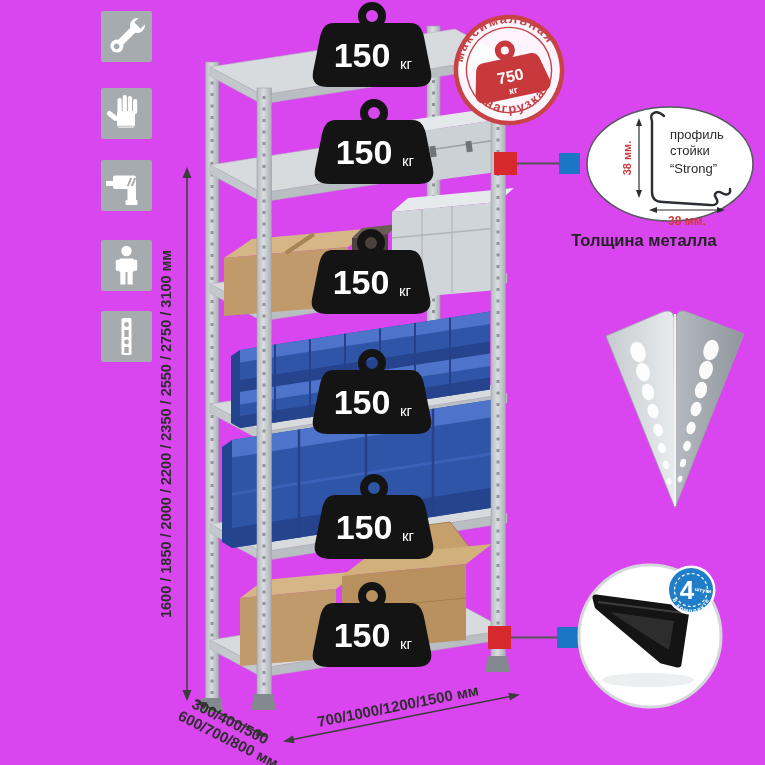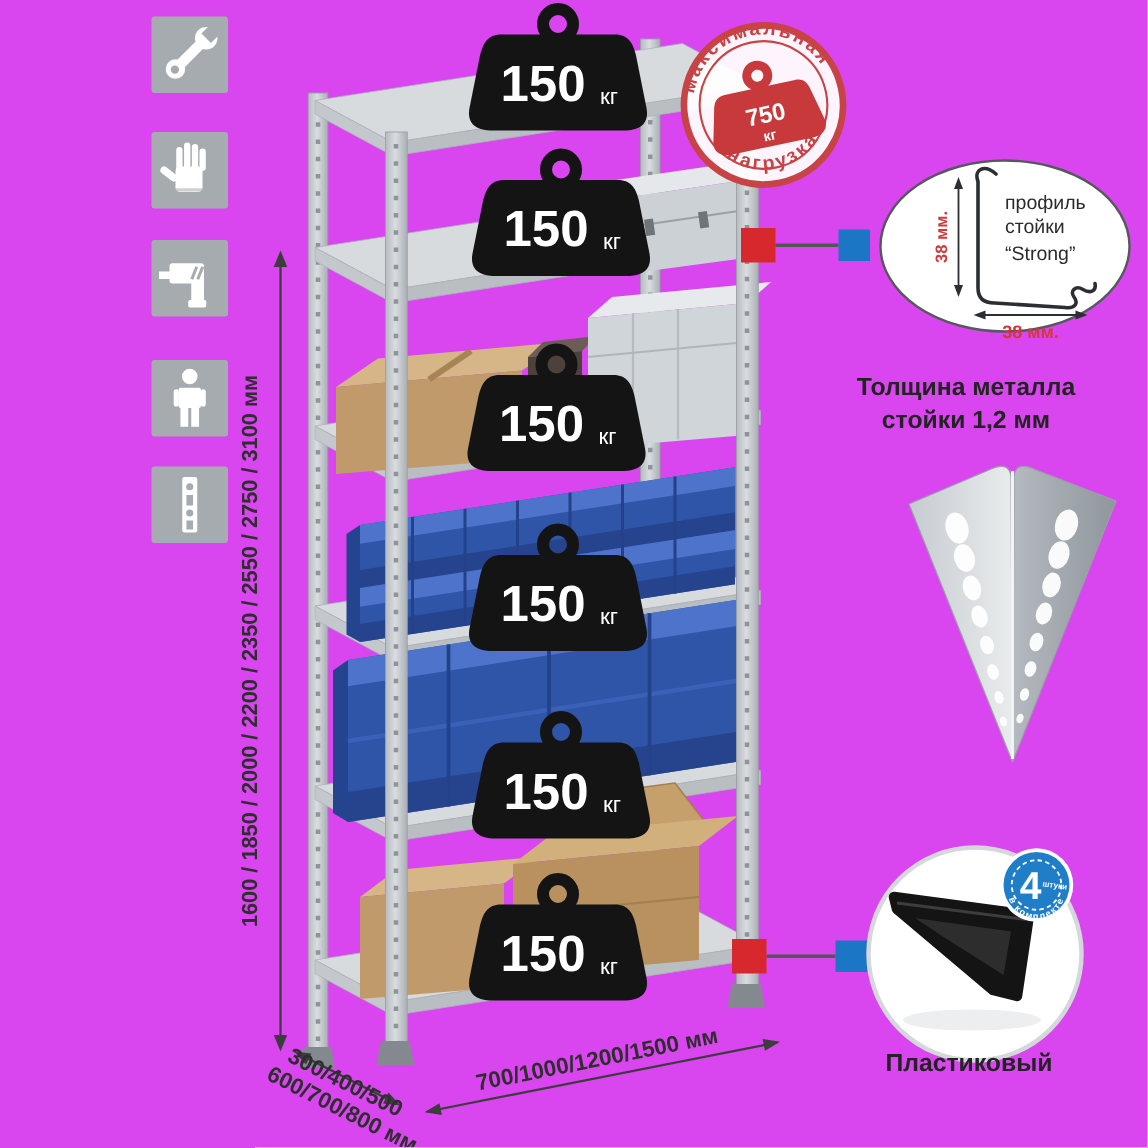--- a/index.html
+++ b/index.html
@@ -308,23 +308,22 @@
       <polygon points="65,114 73,111 73,117" fill="#2b2e33"></polygon>
       <polygon points="141,114 133,111 133,117" fill="#2b2e33"></polygon>
       <text x="103" y="129" text-anchor="middle" font-size="12" font-weight="bold" fill="#cf3a3c">38 мм.</text>
     </g>
     <g font-size="13" fill="#2b2b2b">
       <text x="86" y="43">профиль</text>
       <text x="86" y="59">стойки</text>
       <text x="86" y="77">“Strong”</text>
     </g>
   </svg>
-  <div class="caption" style="left:564px;top:248px;width:160px">
+  <div class="caption" style="left:564px;top:230px;width:160px">
     <div>Толщина металла</div>
-    <div>стойки 1,2 мм</div>
   </div>
 
   <svg class="abs" style="left:596px;top:300px" width="158" height="220" viewBox="0 0 158 220">
     <defs>
       <linearGradient id="angL" x1="0" y1="0" x2="1" y2="0">
         <stop offset="0" stop-color="#c6cbd0"></stop>
           <stop offset="1" stop-color="#e9eced"></stop>
       </linearGradient>
       <linearGradient id="angR" x1="0" y1="0" x2="1" y2="0">
         <stop offset="0" stop-color="#b4babf"></stop>
@@ -368,16 +367,15 @@
       <circle cx="123" cy="38" r="16.5" fill="none" stroke="#fff" stroke-width="1.2" stroke-dasharray="3 2.2"></circle>
       <text x="119" y="47" font-size="26" font-weight="bold" fill="#fff" text-anchor="middle">4</text>
       <text x="135" y="40" font-size="5.5" font-weight="bold" fill="#fff" text-anchor="middle" transform="rotate(8 135 40)">штуки</text>
       <path id="footBadgeArc" d="M 104,42 A 19,19 0 0 0 142,42" fill="none"></path>
       <text font-size="6.3" font-weight="bold" fill="#fff" letter-spacing="1">
         <textPath href="#footBadgeArc" startOffset="50%" text-anchor="middle">в комплекте</textPath>
       </text>
     </g>
   </svg>
   <div class="caption" style="left:566px;top:699px;width:160px">
-    <div>Пластиковый</div>
   </div>
 
 </div>
 
 </body></html>

